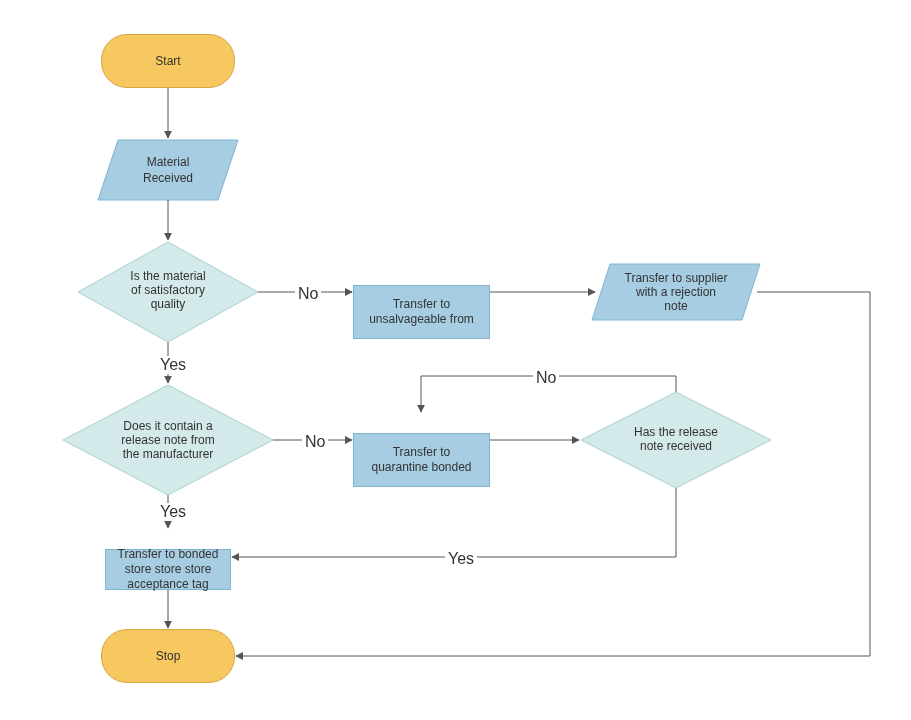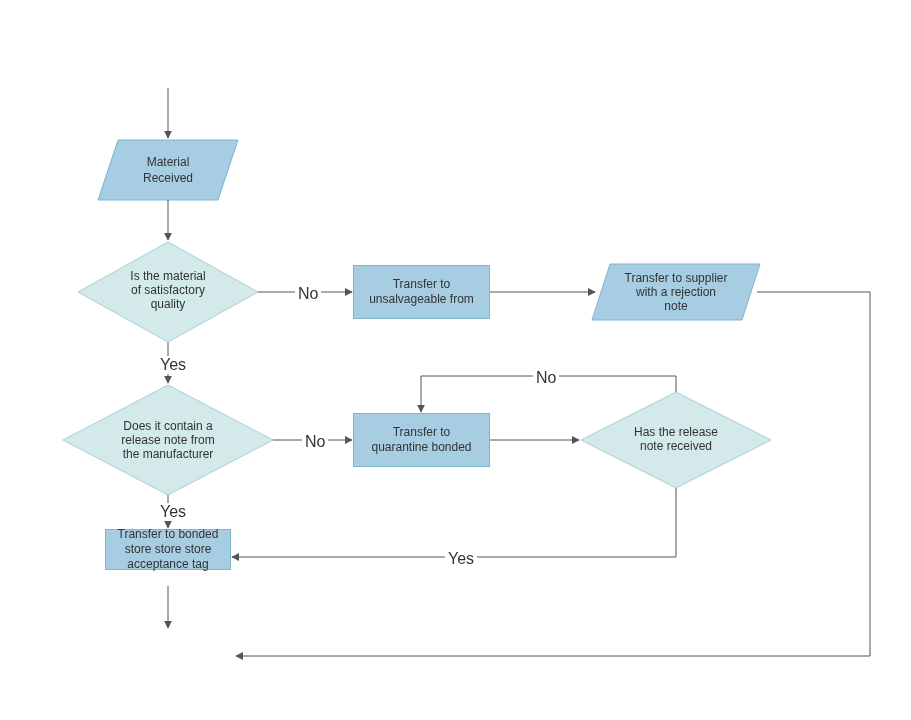--- a/index.html
+++ b/index.html
@@ -25,20 +25,21 @@
     line-height: 1.25;
   }
   .terminator {
     background: #f6c85f;
     border: 1px solid #d6a63f;
     border-radius: 26px;
   }
   .process {
     background: #a7cde2;
     border: 1px solid #7fb4d0;
+    margin-top: 20px;
   }
   .edge-label {
     position: absolute;
     background: #ffffff;
     padding: 0 3px;
     font-size: 16px;
     color: #333;
   }
   svg.overlay {
     position: absolute;
@@ -123,20 +124,23 @@
 
     <path class="connector" d="M 168 495 L 168 528" marker-end="url(#arrow)"></path>
 
     <path class="connector" d="M 676 488 L 676 557 L 232 557" marker-end="url(#arrow)"></path>
 
     <path class="connector" d="M 168 586 L 168 628" marker-end="url(#arrow)"></path>
 
     <path class="connector" d="M 757 292 L 870 292 L 870 656 L 236 656" marker-end="url(#arrow)"></path>
   </svg>
 
+  <div class="node terminator" style="left:101px; top:34px; width:134px; height:54px;">
+    <span>Start</span>
+  </div>
 
   <div class="node process" style="left:353px; top:265px; width:137px; height:54px;">
     <span>
       <span>Transfer to</span><br>
       <span>unsalvageable from</span>
     </span>
   </div>
 
   <div class="node process" style="left:353px; top:413px; width:137px; height:54px;">
     <span>
@@ -146,20 +150,23 @@
   </div>
 
   <div class="node process" style="left:105px; top:529px; width:126px; height:41px;">
     <span>
       <span>Transfer to bonded</span><br>
       <span>store store store</span><br>
       <span>acceptance tag</span>
     </span>
   </div>
 
+  <div class="node terminator" style="left:101px; top:629px; width:134px; height:54px;">
+    <span>Stop</span>
+  </div>
 
   <div class="edge-label" style="left:295px; top:285px;">No</div>
   <div class="edge-label" style="left:157px; top:356px;">Yes</div>
   <div class="edge-label" style="left:302px; top:433px;">No</div>
   <div class="edge-label" style="left:157px; top:503px;">Yes</div>
   <div class="edge-label" style="left:533px; top:369px;">No</div>
   <div class="edge-label" style="left:445px; top:550px;">Yes</div>
 
 </div>
 

